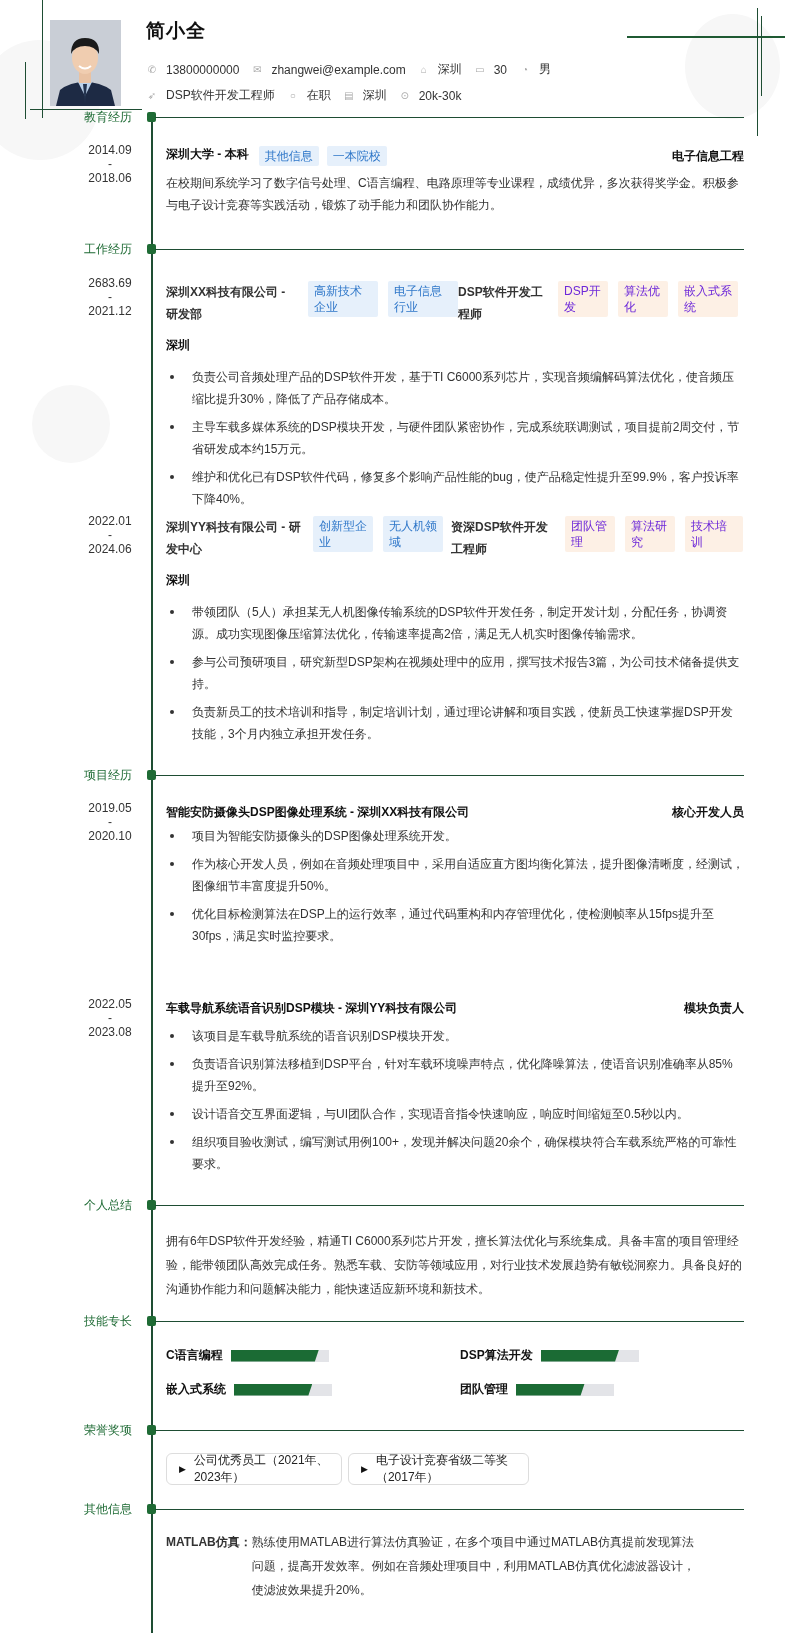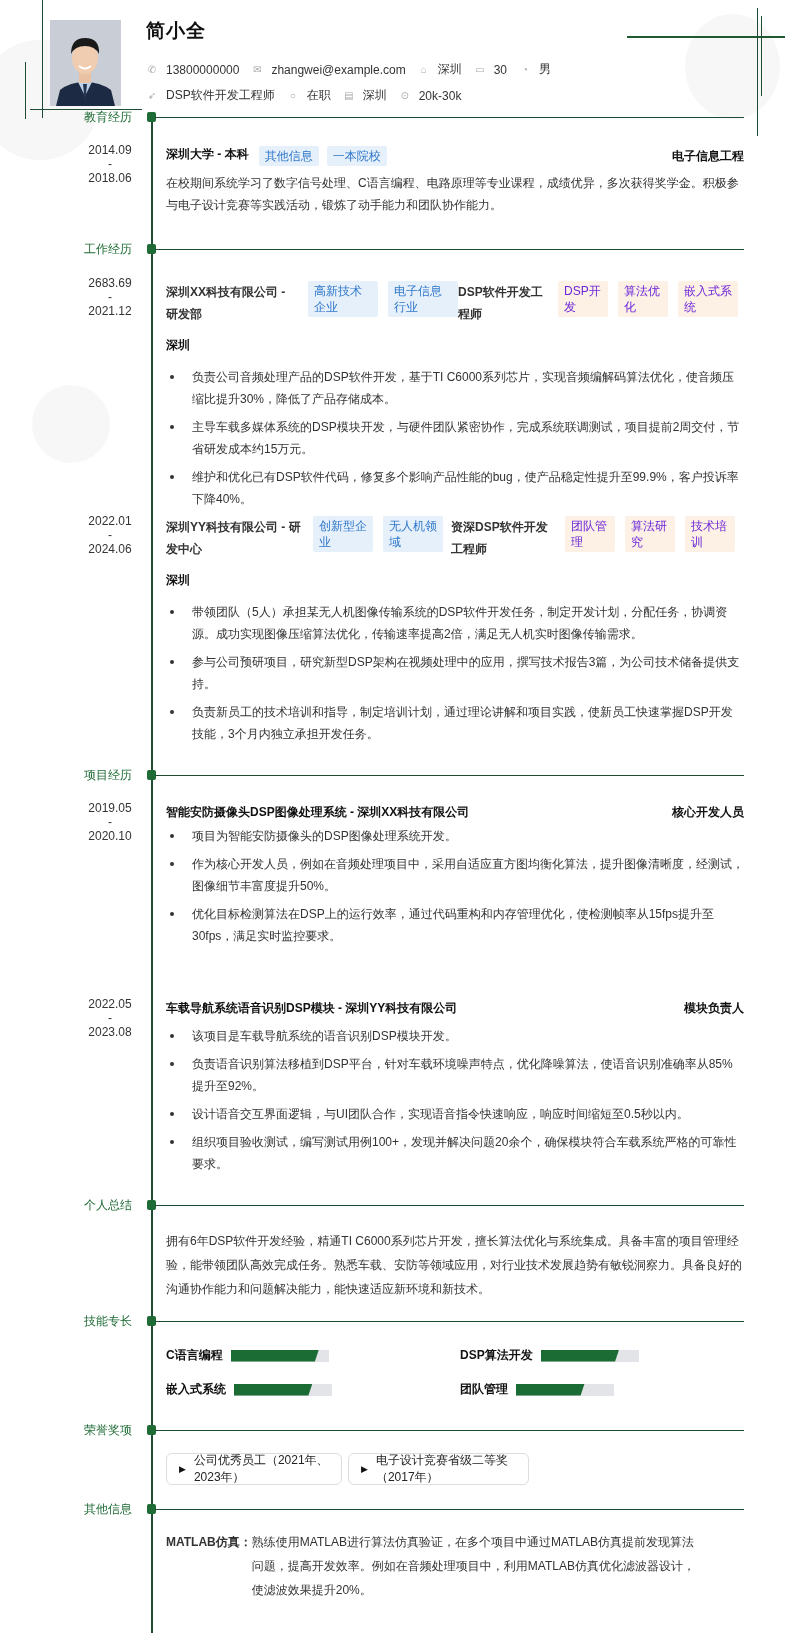--- a/index.html
+++ b/index.html
@@ -168,21 +168,21 @@
     <div>2024.06</div>
   </div>
   <div class="content" style="top:516px;">
     <div class="row">
       <div class="bold txt" style="width:135px; line-height:22px;">深圳YY科技有限公司 - 研发中心</div>
       <span class="tag blue" style="width:60px; margin-left:12px;">创新型企业</span>
       <span class="tag blue" style="width:60px; margin-left:10px;">无人机领域</span>
       <div class="bold txt" style="width:100px; margin-left:8px; line-height:22px;">资深DSP软件开发工程师</div>
       <span class="tag orange" style="width:50px; margin-left:14px;">团队管理</span>
       <span class="tag orange" style="width:50px; margin-left:10px;">算法研究</span>
-      <span class="tag orange" style="width:50px; margin-left:10px;">技术培训</span>
+      <span class="tag orange" style="width:58px; margin-left:10px;">技术培训</span>
     </div>
     <div class="bold" style="margin-top:12px; margin-bottom:12px;">深圳</div>
     <div class="bullet">带领团队（5人）承担某无人机图像传输系统的DSP软件开发任务，制定开发计划，分配任务，协调资源。成功实现图像压缩算法优化，传输速率提高2倍，满足无人机实时图像传输需求。</div>
     <div class="bullet">参与公司预研项目，研究新型DSP架构在视频处理中的应用，撰写技术报告3篇，为公司技术储备提供支持。</div>
     <div class="bullet">负责新员工的技术培训和指导，制定培训计划，通过理论讲解和项目实践，使新员工快速掌握DSP开发技能，3个月内独立承担开发任务。</div>
   </div>
 
   <div class="sec-title" style="top:767px;">项目经历</div>
   <div class="sec-dot" style="top:770px;"></div>
   <div class="sec-line" style="top:775px;"></div>

